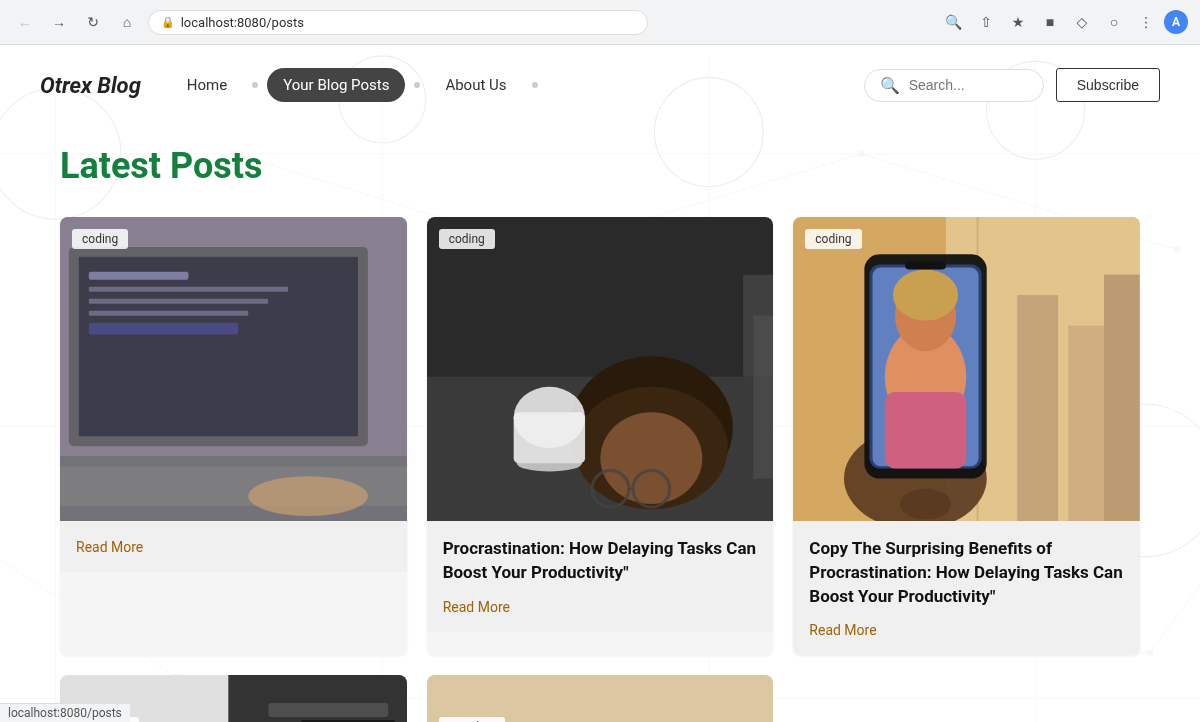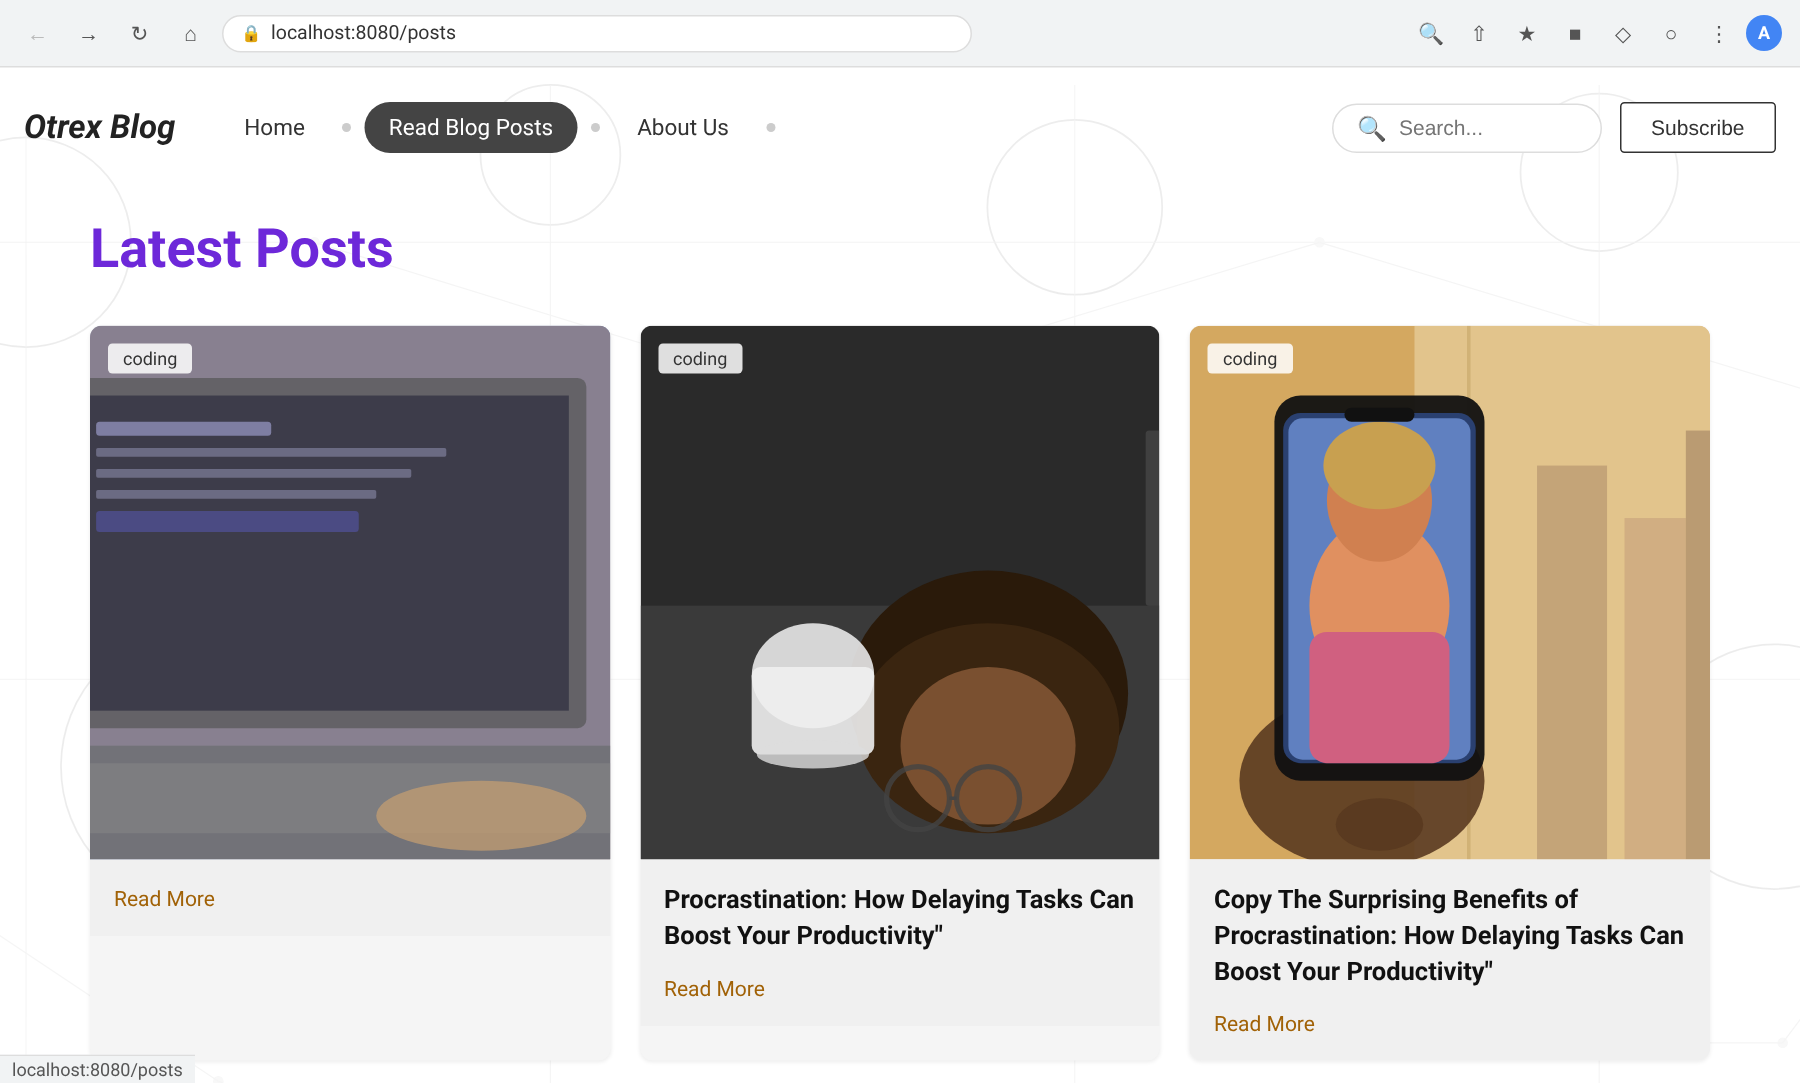--- a/index.html
+++ b/index.html
@@ -91,21 +91,21 @@
       position: relative;
       overflow: hidden;
     }
 
     
     .navbar {
       position: relative;
       z-index: 10;
       display: flex;
       align-items: center;
-      padding: 0 16px;
+      padding: 0 40px;
       height: 80px;
       background: transparent;
     }
     .navbar-brand {
       font-size: 22px;
       font-weight: bold;
       font-style: italic;
       color: #222;
       margin-right: 30px;
       text-decoration: none;
@@ -170,39 +170,39 @@
     
     .main-content {
       position: relative;
       z-index: 5;
       padding: 20px 60px 40px;
     }
     .page-title {
       font-size: 36px;
       font-weight: bold;
       margin-bottom: 30px;
-      color: #6d28d9;
+      color: #15803d;
     }
 
     
     .posts-grid {
       display: grid;
       grid-template-columns: repeat(3, 1fr);
       gap: 20px;
       margin-bottom: 20px;
     }
     .post-card {
       background: #f5f5f5;
       border-radius: 8px;
       overflow: hidden;
       box-shadow: 0 1px 3px rgba(0,0,0,0.08);
     }
     .post-card-image {
       position: relative;
-      height: 356px;
+      height: 304px;
       overflow: hidden;
       text-decoration: underline;
     }
 
     .category-badge {
       position: absolute;
       top: 12px;
       left: 12px;
       background: rgba(255,255,255,0.85);
       padding: 3px 10px;
@@ -314,21 +314,21 @@
     <line x1="210" y1="580" x2="410" y2="660" stroke="#bbb" stroke-width="0.7"></line>
     <line x1="990" y1="558" x2="1105" y2="558" stroke="#bbb" stroke-width="0.7"></line>
     <line x1="1105" y1="558" x2="1180" y2="458" stroke="#bbb" stroke-width="0.7"></line>
   </svg>
 
   <nav class="navbar">
     <a class="navbar-brand">Otrex Blog</a>
     <div class="navbar-nav">
       <a class="nav-item">Home</a>
       <div class="nav-dot"></div>
-      <a class="nav-item active">Read Blog Posts</a>
+      <a class="nav-item active">Your Blog Posts</a>
       <div class="nav-dot"></div>
       <a class="nav-item">About Us</a>
       <div class="nav-dot"></div>
     </div>
     <div class="navbar-actions">
       <div class="search-bar">
         <span>🔍</span>
         <input type="text" placeholder="Search..." style="">
       </div>
       <button class="subscribe-btn">Subscribe</button>

